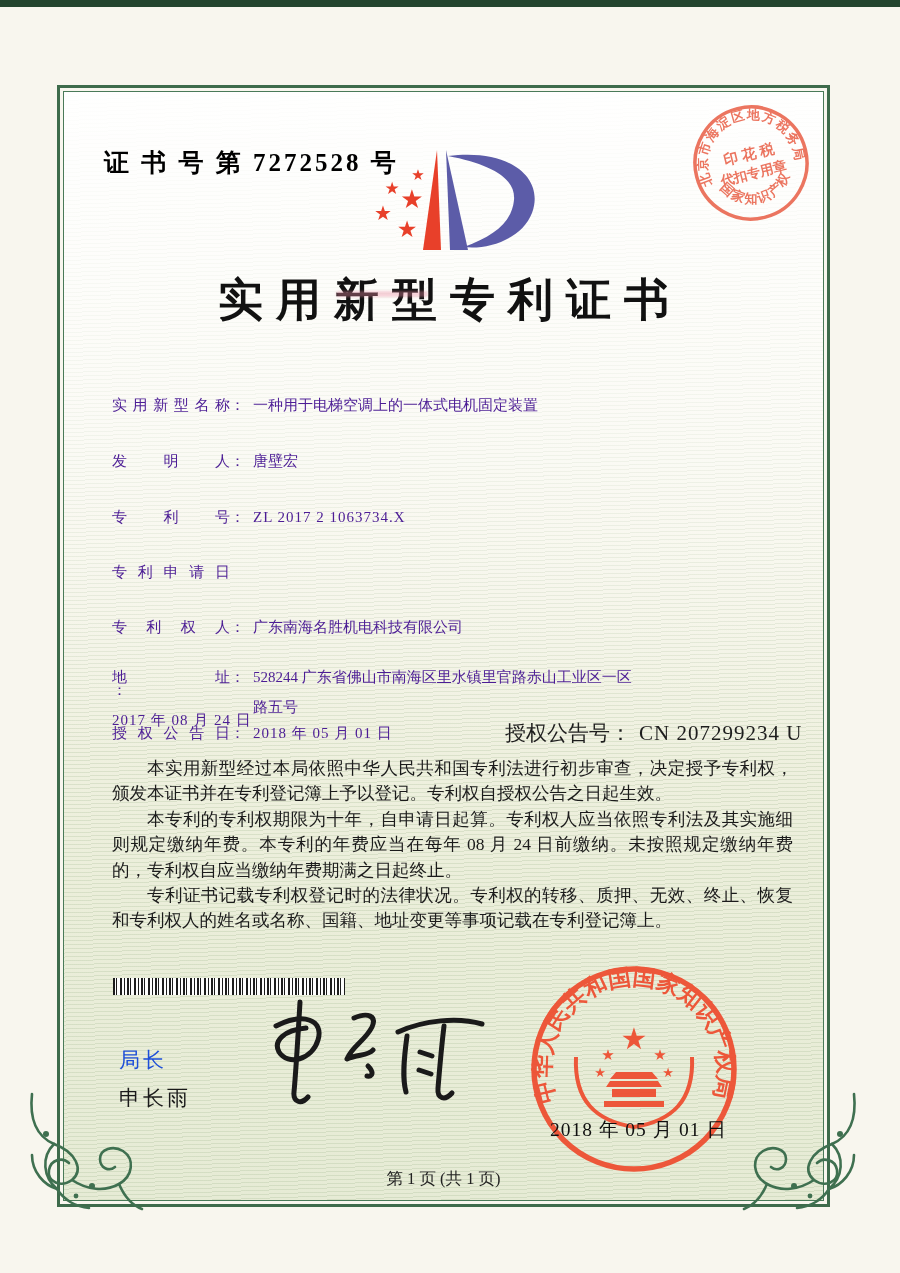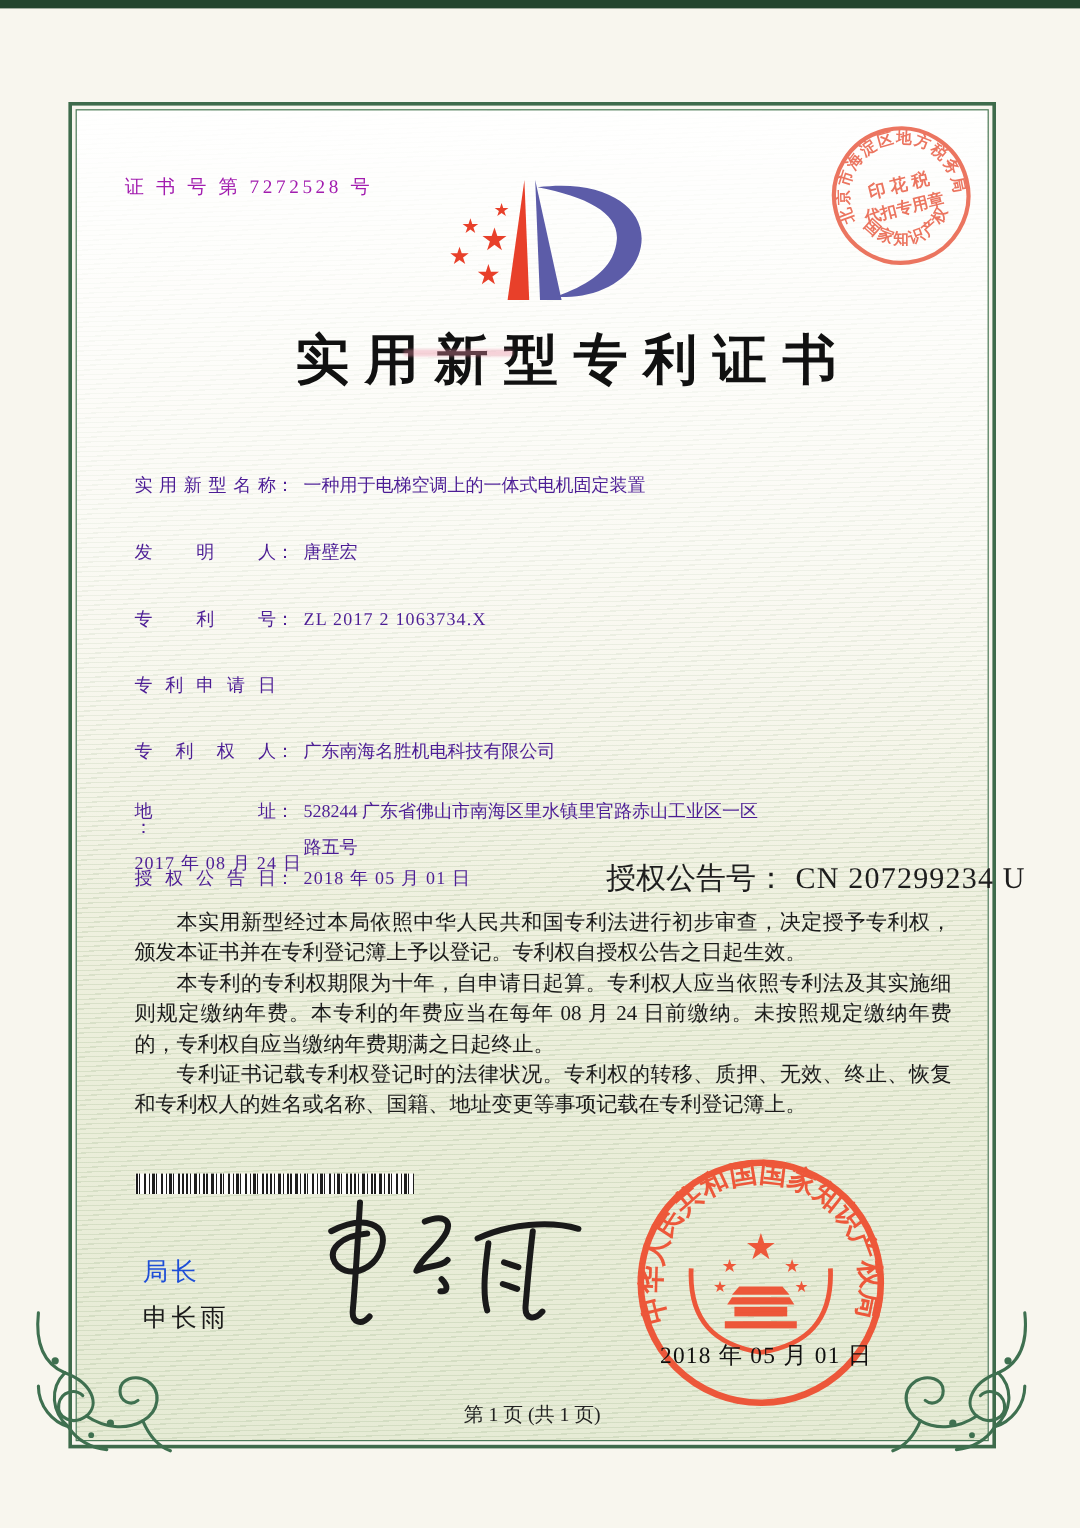--- a/index.html
+++ b/index.html
@@ -7,31 +7,31 @@
   .photo{position:relative;width:900px;height:1273px;overflow:hidden;background:#f8f6ee;}
   .top-edge{position:absolute;left:0;top:0;width:900px;height:7px;background:#24452e;}
   
   .frame{position:absolute;left:57px;top:85px;width:773px;height:1122px;border:3px solid #3e6b4b;box-sizing:border-box;}
   .frame-inner{position:absolute;inset:3px;border:1px solid #4a7a58;
     background:
       linear-gradient(180deg, rgba(255,255,255,0.95) 0%, rgba(255,255,255,0.55) 30%, rgba(255,255,255,0) 60%),
       repeating-linear-gradient(178deg, rgba(145,172,128,0.22) 0px, rgba(145,172,128,0.22) 1px, rgba(0,0,0,0) 1px, rgba(0,0,0,0) 4px),
       linear-gradient(180deg,#fbfaf2 0%,#f5f4e7 40%,#ebeeda 72%,#e6ebd5 100%);
   }
-  .cert-no{position:absolute;left:104px;top:146px;font-size:16px;letter-spacing:3px;color:#a21caf;}
+  .cert-no{position:absolute;left:104px;top:146px;font-size:25px;letter-spacing:3px;color:#000000;font-weight:bold;}
   .logo{position:absolute;left:360px;top:138px;}
-  .title{position:absolute;left:57px;top:270px;width:773px;text-align:center;font-size:45px;font-weight:700;letter-spacing:13px;color:#111;text-indent:13px;padding-left:28px;}
+  .title{position:absolute;left:57px;top:270px;width:773px;text-align:center;font-size:45px;font-weight:700;letter-spacing:13px;color:#111;text-indent:13px;}
   .pink-smudge{position:absolute;left:336px;top:291px;width:92px;height:6px;background:rgba(234,140,163,0.38);border-radius:4px;filter:blur(1px);}
   
   .row{position:absolute;left:112px;display:flex;align-items:flex-start;font-size:15px;color:#4c1d95;line-height:30px;}
   .lbl{display:inline-block;width:118px;text-align:justify;text-align-last:justify;flex:0 0 118px;}
   .colon{margin-right:8px;}
   .val{flex:1;}
   .num{font-family:"Liberation Serif",serif;letter-spacing:1px;}
-  .grant2{position:absolute;left:505px;top:718px;display:flex;font-size:25px;color:#1d1d1d;line-height:30px;}
+  .grant2{position:absolute;left:505px;top:718px;display:flex;font-size:21px;color:#1d1d1d;line-height:30px;}
   
   .body-text{position:absolute;left:112px;top:756px;width:681px;font-size:17.5px;line-height:25.4px;color:#1b1b1b;text-align:justify;}
   .body-text p{margin:0;text-indent:2em;}
   
   .barcode{position:absolute;left:113px;top:978px;width:232px;height:17px;
     background:repeating-linear-gradient(90deg,#1c1c1c 0 2px,#fdfdfd 2px 3px,#1c1c1c 3px 4px,#fdfdfd 4px 7px,#1c1c1c 7px 9px,#fdfdfd 9px 11px,#1c1c1c 11px 12px,#fdfdfd 12px 14px);}
   .director-title{position:absolute;left:119px;top:1046px;font-size:21px;letter-spacing:3px;color:#1d4ed8;font-family:"Liberation Sans",sans-serif;}
   .director-name{position:absolute;left:119px;top:1084px;font-size:21px;letter-spacing:3px;color:#1a1a1a;font-family:"Liberation Sans",sans-serif;}
   .signature{position:absolute;left:246px;top:996px;}
   .seal-main{position:absolute;left:524px;top:961px;}

